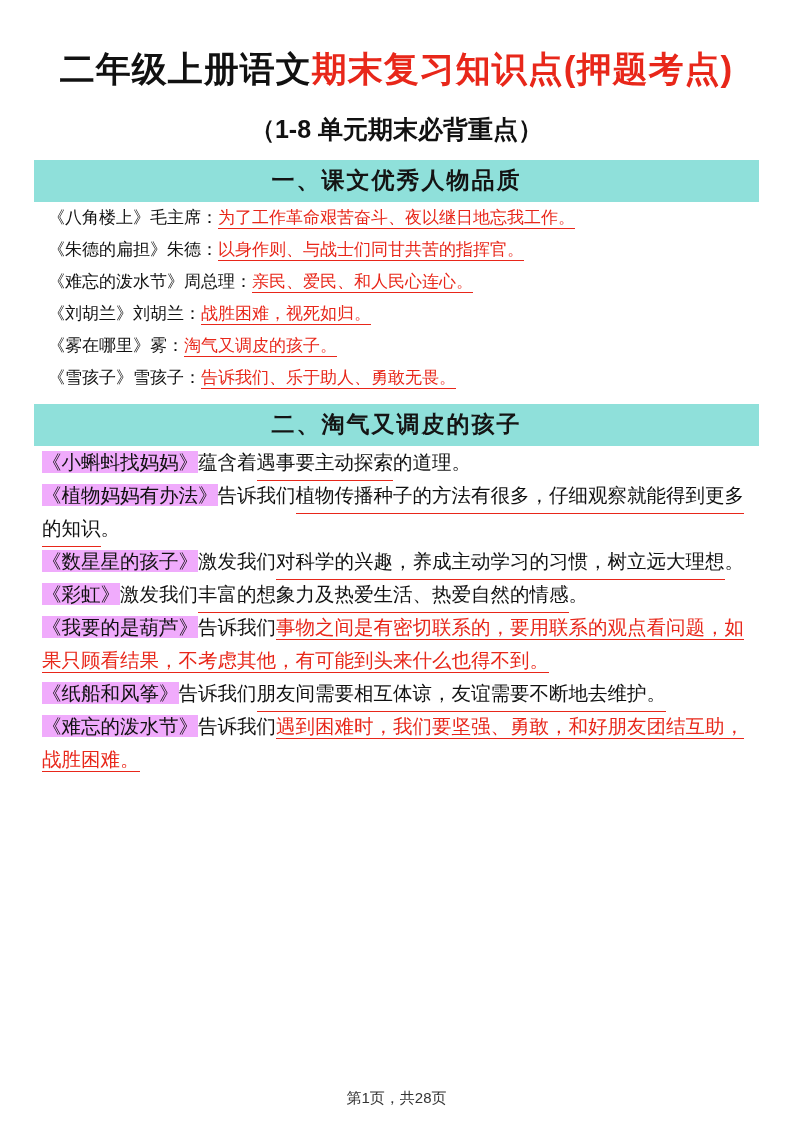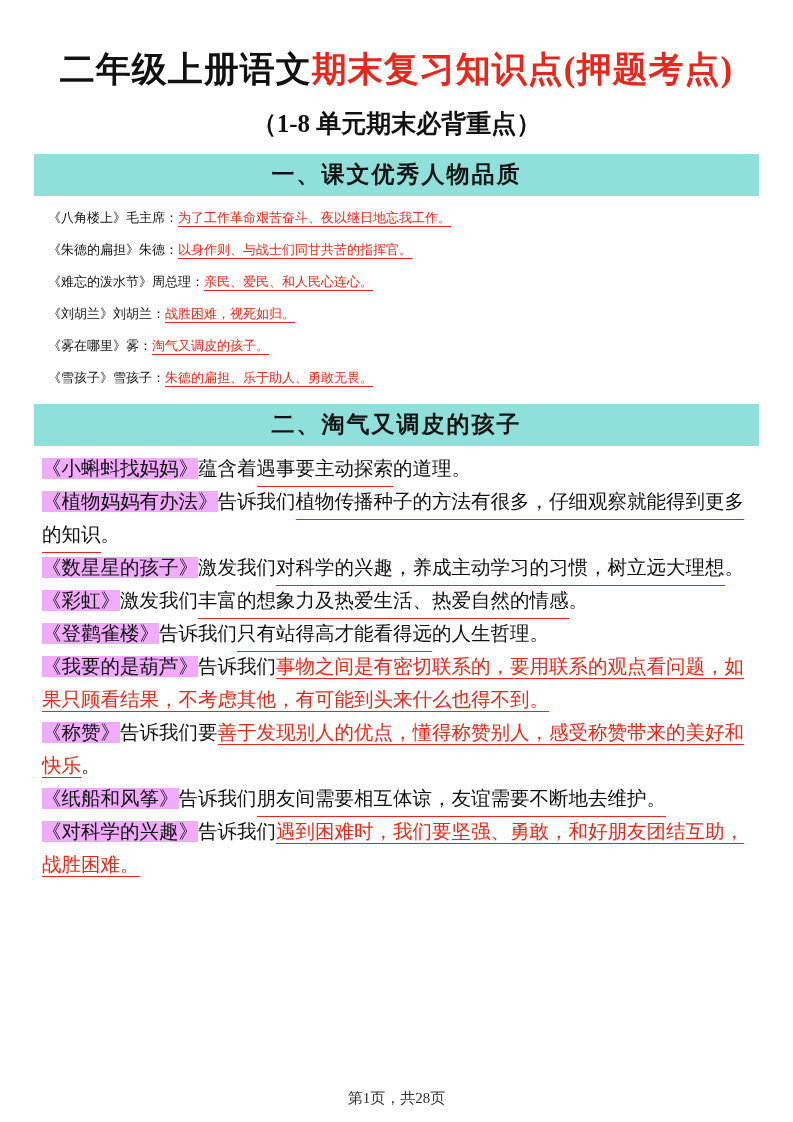--- a/index.html
+++ b/index.html
@@ -14,63 +14,61 @@
     color: #1b1b1b;
     position: relative;
     overflow: hidden;
   }
   .page {
     width: 793px;
     height: 1122px;
     box-sizing: border-box;
     padding: 30px 34px 0 34px;
     position: relative;
-    font-family: Liberation Serif, serif;
   }
 
   
   .title-line {
     text-align: center;
     font-weight: bold;
     font-size: 35px;
     letter-spacing: 1px;
     white-space: nowrap;
     margin-top: 16px;
     margin-bottom: 4px;
   }
   .title-black { color: #111111; }
   .title-red { color: #e8271a; }
 
   .subtitle {
     text-align: center;
     font-weight: bold;
     font-size: 25px;
     color: #111111;
-    margin-top: 14px;
+    margin-top: 20px;
     margin-bottom: 14px;
   }
 
   
   .section-head {
     background: #8fe0da;
     text-align: center;
     font-weight: bold;
     font-size: 23px;
     color: #141414;
     padding: 5px 0 6px 0;
     letter-spacing: 2px;
-    margin-bottom: 6px;
   }
   .section-head.second {
     margin-top: 10px;
   }
 
   
   .line {
-    font-size: 13px;
+    font-size: 17px;
     line-height: 32px;
     color: #111111;
     padding-left: 10px;
     white-space: normal;
   }
 
   .blk { color: #111111; }
   .red {
     color: #e8271a;
     border-bottom: 1.6px solid #e8271a;
@@ -130,56 +128,50 @@
   <div class="line p1">
     <span class="blk">《难忘的泼水节》周总理：</span><span class="red">亲民、爱民、和人民心连心。</span>
   </div>
   <div class="line p1">
     <span class="blk">《刘胡兰》刘胡兰：</span><span class="red">战胜困难，视死如归。</span>
   </div>
   <div class="line p1">
     <span class="blk">《雾在哪里》雾：</span><span class="red">淘气又调皮的孩子。</span>
   </div>
   <div class="line p1">
-    <span class="blk">《雪孩子》雪孩子：</span><span class="red">朱德的扁担、乐于助人、勇敢无畏。</span>
+    <span class="blk">《雪孩子》雪孩子：</span><span class="red">告诉我们、乐于助人、勇敢无畏。</span>
   </div>
 
   <div class="section-head second">二、淘气又调皮的孩子</div>
 
   <div class="para">
     <span class="hl">《小蝌蚪找妈妈》</span><span class="blk">蕴含着</span><span class="u-blk">遇事要主动探索</span><span class="blk">的道理。</span>
   </div>
 
   <div class="para">
     <span class="hl">《植物妈妈有办法》</span><span class="blk">告诉我们</span><span class="u-blk">植物传播种子的方法有很多，仔细观察就能得到更多的知识</span><span class="blk">。</span>
   </div>
 
   <div class="para">
     <span class="hl">《数星星的孩子》</span><span class="blk">激发我们</span><span class="u-blk">对科学的兴趣，养成主动学习的习惯，树立远大理想</span><span class="blk">。</span>
   </div>
 
   <div class="para">
     <span class="hl">《彩虹》</span><span class="blk">激发我们</span><span class="u-blk">丰富的想象力及热爱生活、热爱自然的情感</span><span class="blk">。</span>
   </div>
 
-  <div class="para">
-    <span class="hl">《登鹳雀楼》</span><span class="blk">告诉我们</span><span class="u-blk">只有站得高才能看得远</span><span class="blk">的人生哲理。</span>
-  </div>
 
 
   <div class="para">
     <span class="hl">《我要的是葫芦》</span><span class="blk">告诉我们</span><span class="red">事物之间是有密切联系的，要用联系的观点看问题，如果只顾看结果，不考虑其他，有可能到头来什么也得不到。</span><span class="blk"></span>
   </div>
 
-  <div class="para">
-    <span class="hl">《称赞》</span><span class="blk">告诉我们要</span><span class="red">善于发现别人的优点，懂得称赞别人，感受称赞带来的美好和快乐</span><span class="blk">。</span>
-  </div>
 
   <div class="para">
     <span class="hl">《纸船和风筝》</span><span class="blk">告诉我们</span><span class="u-blk">朋友间需要相互体谅，友谊需要不断地去维护。</span><span class="blk"></span>
   </div>
 
   <div class="para">
-    <span class="hl">《对科学的兴趣》</span><span class="blk">告诉我们</span><span class="red">遇到困难时，我们要坚强、勇敢，和好朋友团结互助，战胜困难。</span><span class="blk"></span>
+    <span class="hl">《难忘的泼水节》</span><span class="blk">告诉我们</span><span class="red">遇到困难时，我们要坚强、勇敢，和好朋友团结互助，战胜困难。</span><span class="blk"></span>
   </div>
 
   <div class="footer">第1页，共28页</div>
 </div>
 
 </body></html>

